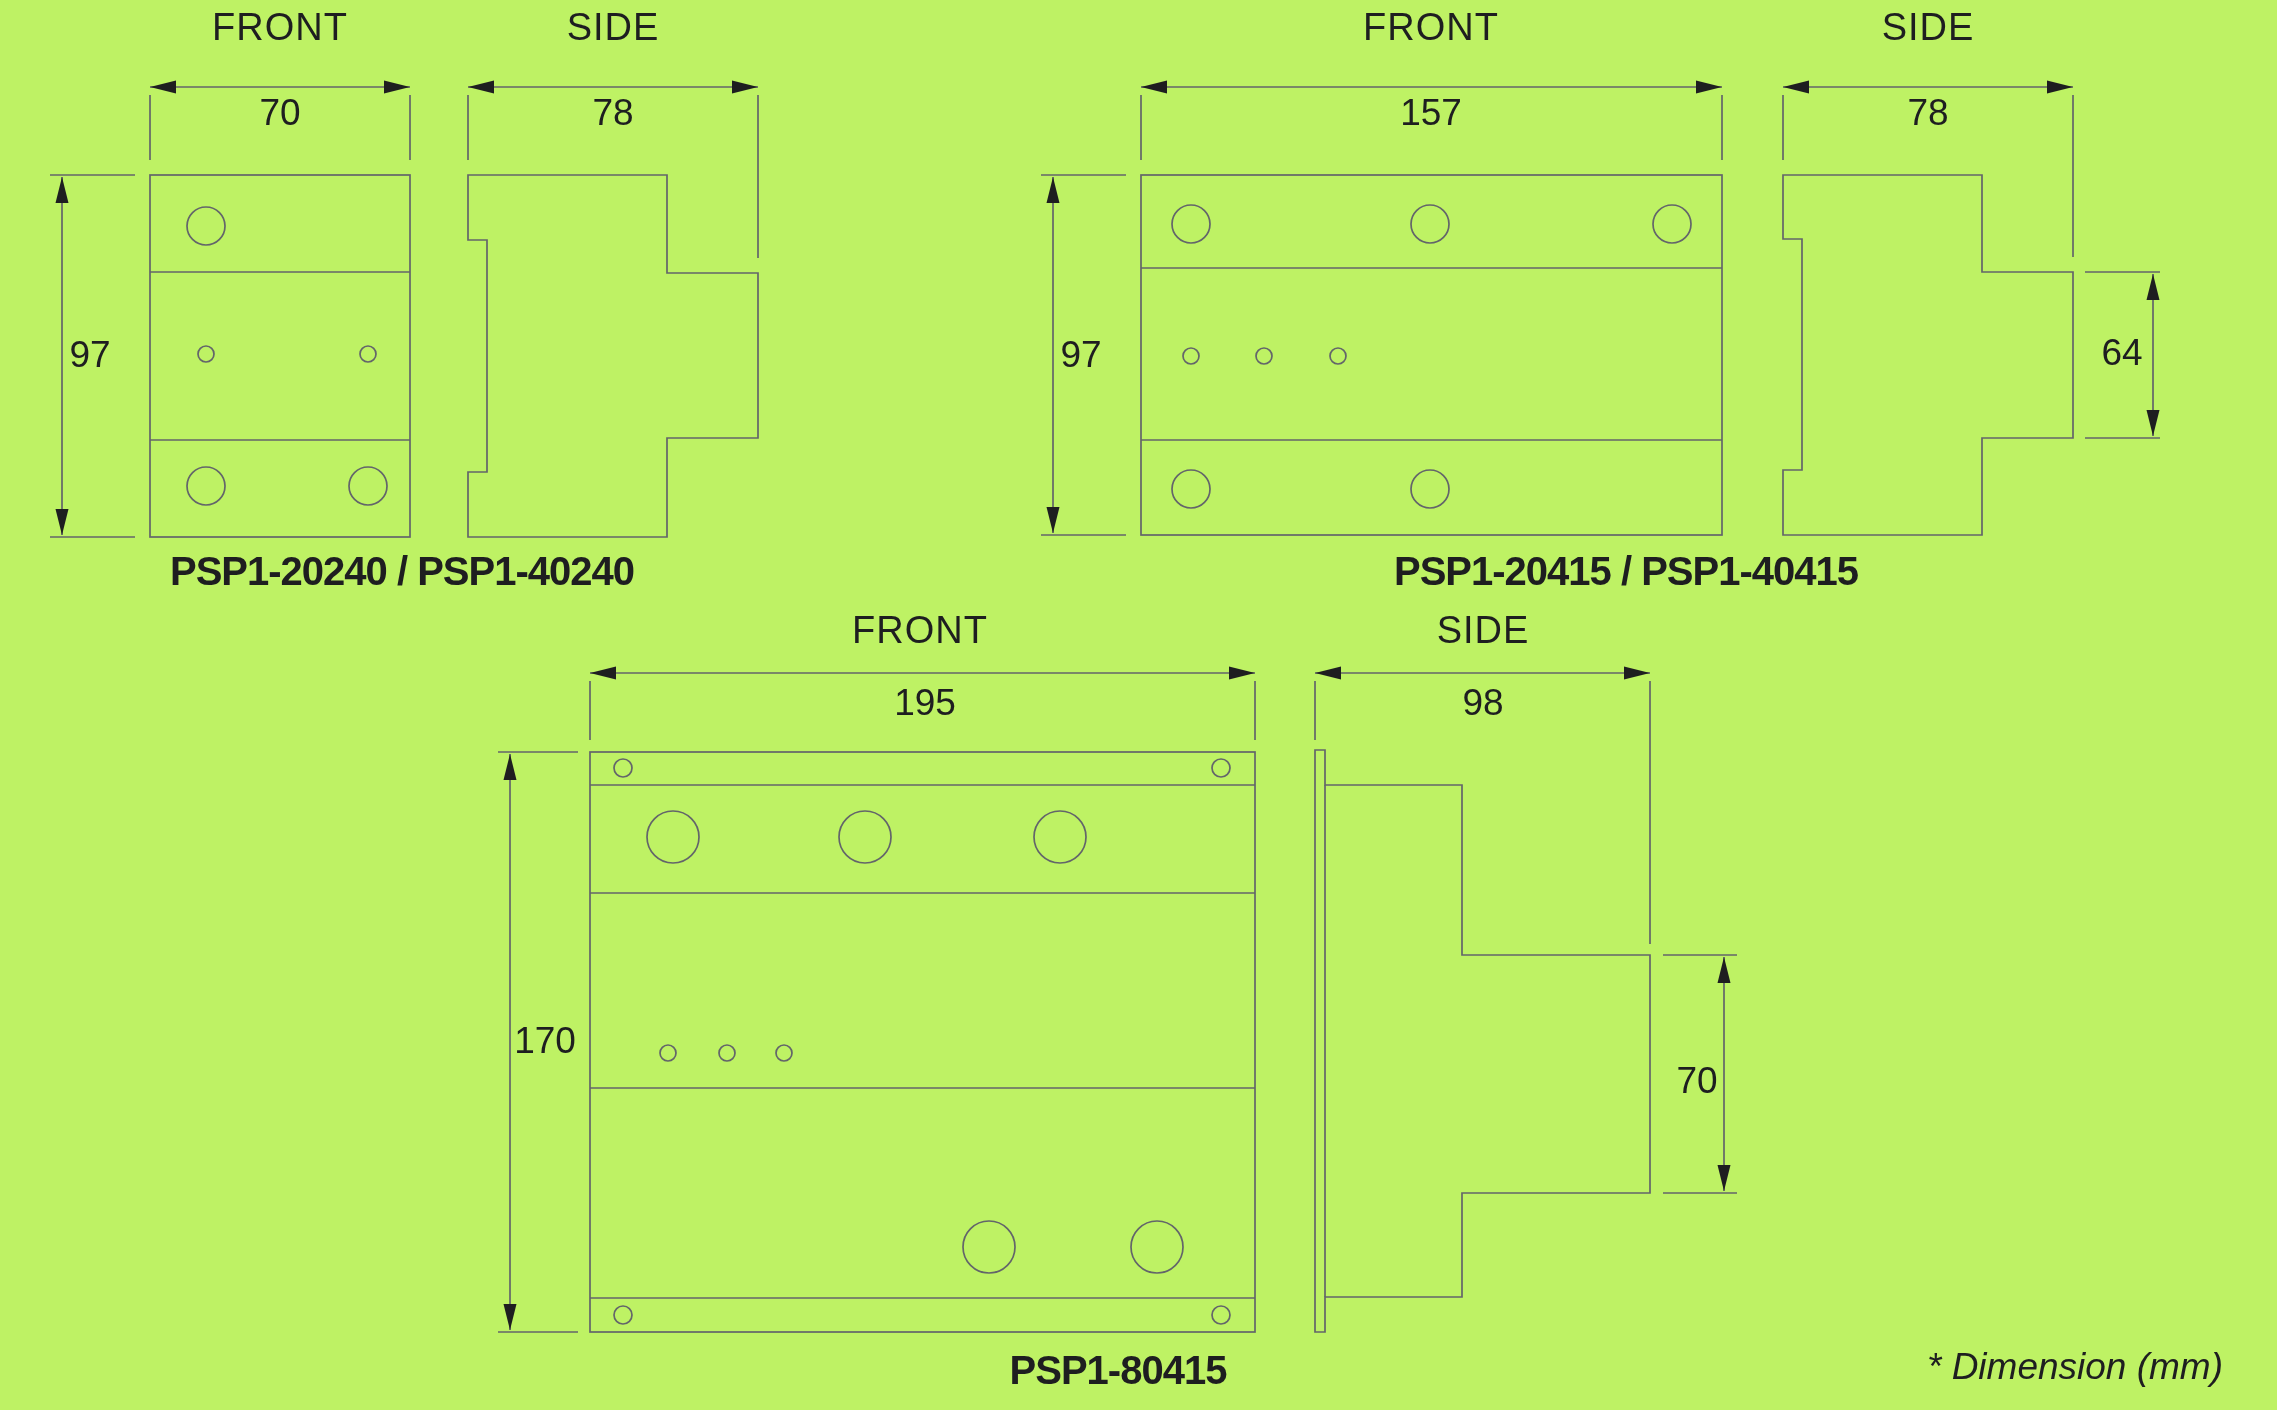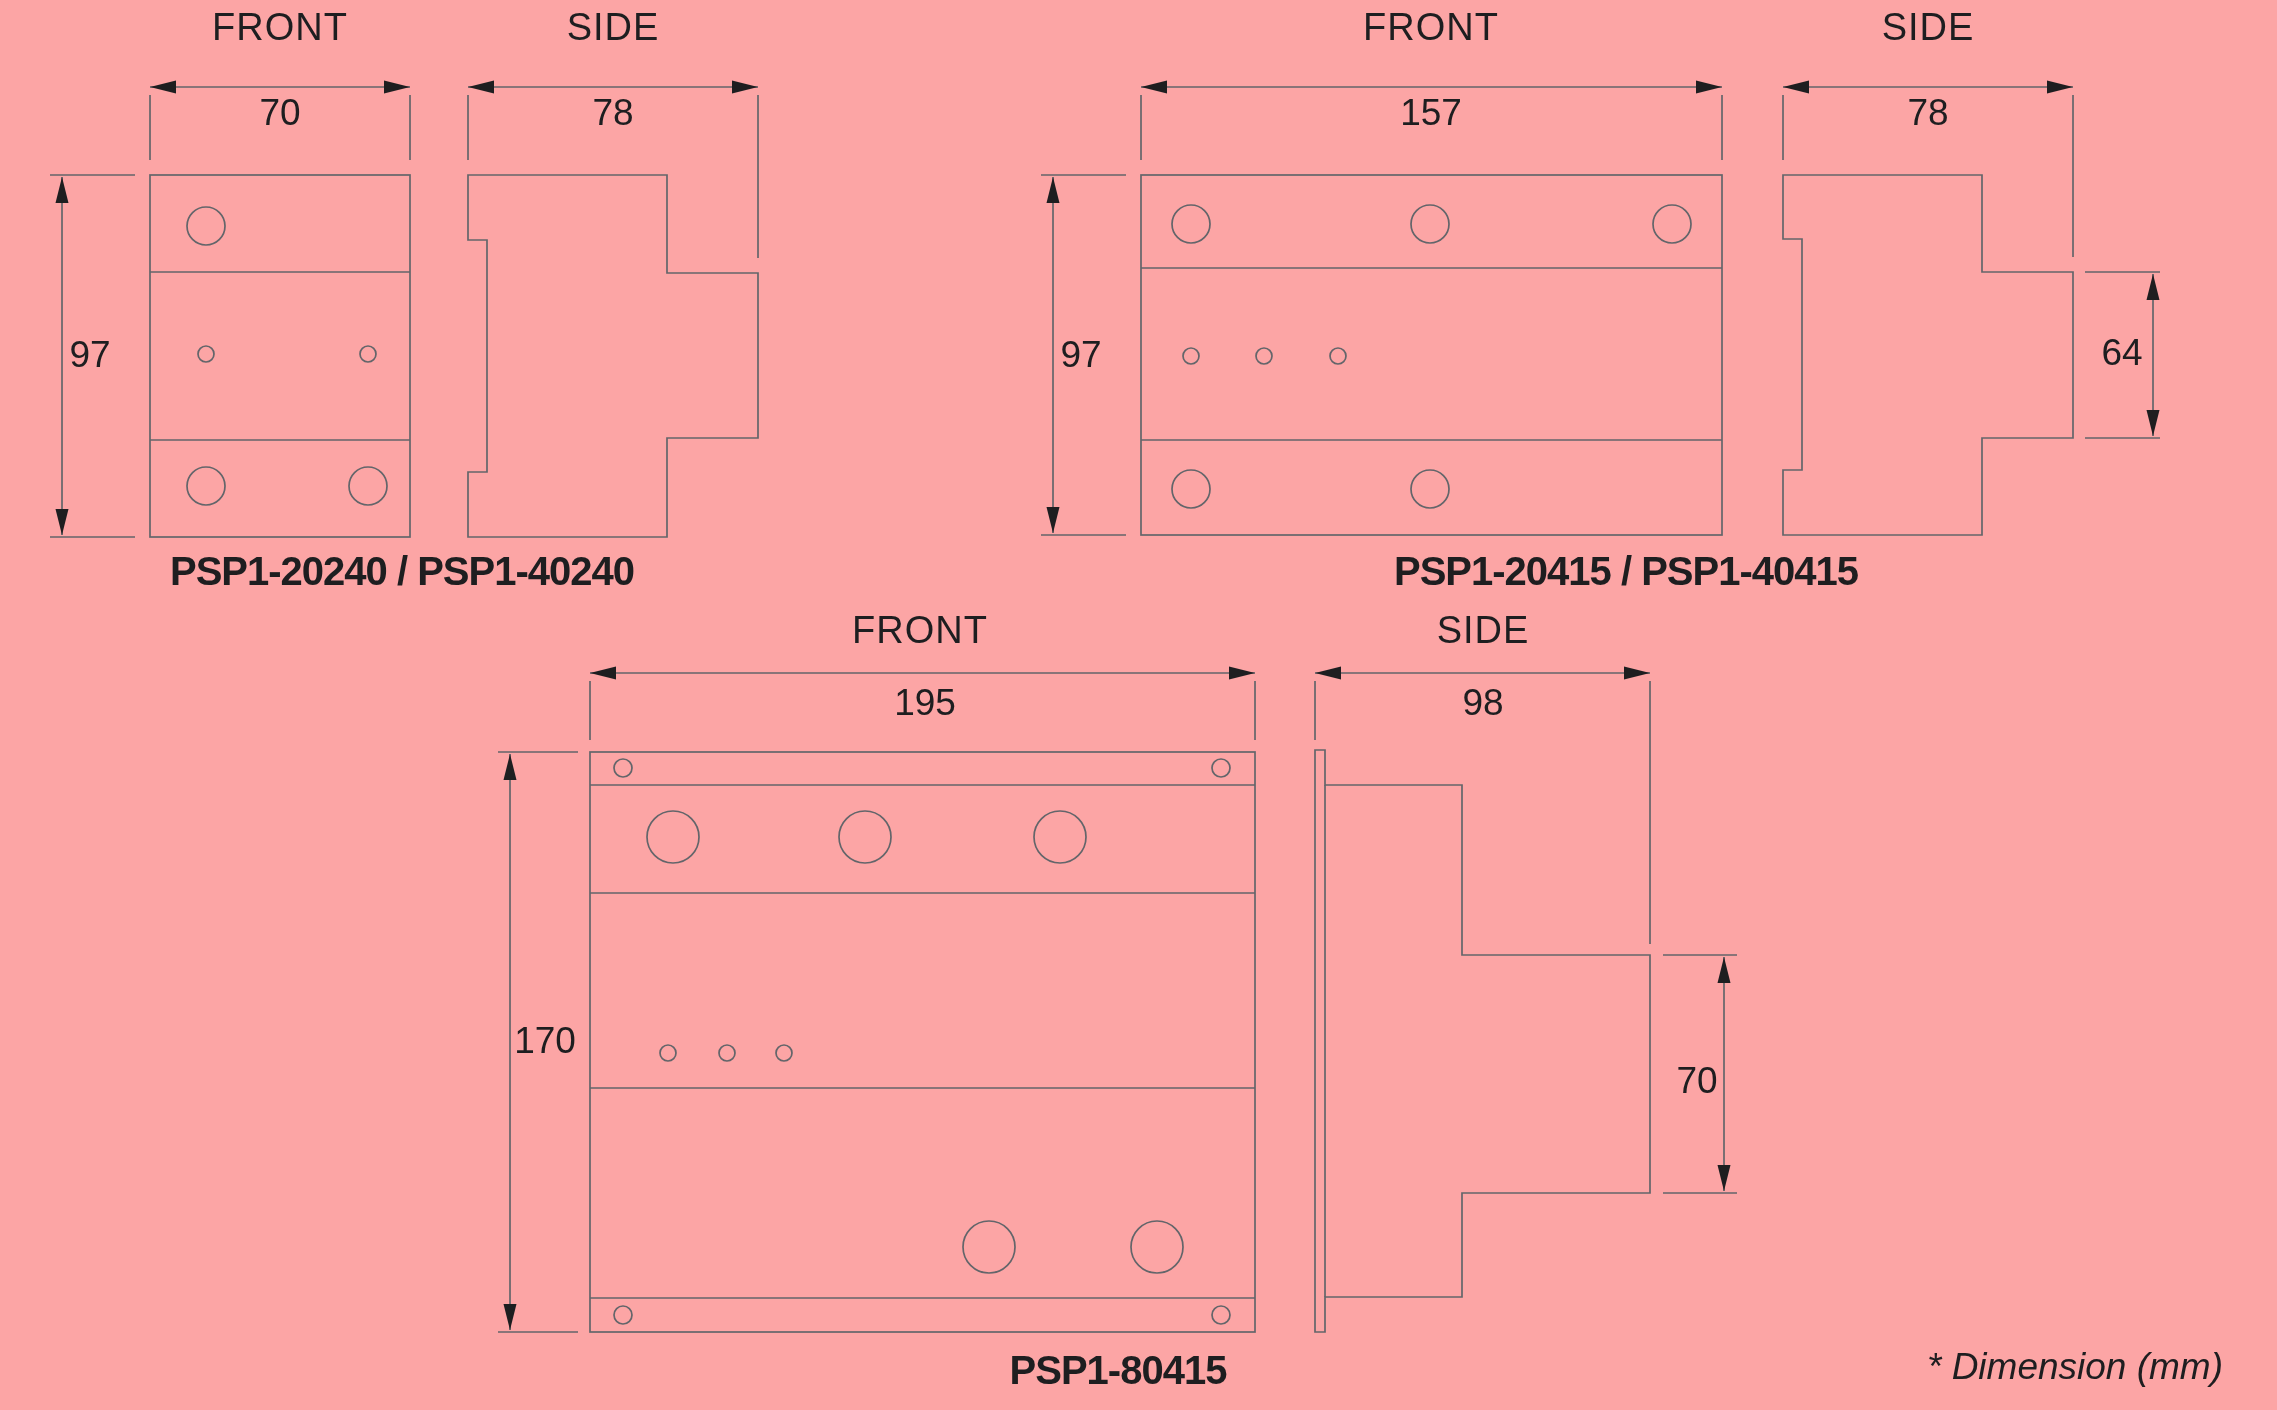--- a/index.html
+++ b/index.html
@@ -1,16 +1,16 @@
 <!DOCTYPE html>
 <html><head>
 <meta charset="utf-8">
 <style>
   html,body{margin:0;padding:0;background:#ffffff;}
-  .page{width:2277px;height:1410px;background:#fca5a5;position:relative;overflow:hidden;}
+  .page{width:2277px;height:1410px;background:#bef264;position:relative;overflow:hidden;}
   svg{display:block;}
   .ln{stroke:#63656a;stroke-width:1.7;fill:none;stroke-linecap:butt;stroke-linejoin:miter;}
   .arw{fill:#1e1e20;stroke:none;}
   text{font-family:"Liberation Sans","DejaVu Sans",sans-serif;fill:#1e1e20;}
   .hdr{font-size:38px;letter-spacing:1px;}
   .dim{font-size:37px;}
   .model{font-size:40px;font-weight:700;letter-spacing:-1px;}
   .note{font-size:37px;font-style:italic;}
 </style>
 </head>

